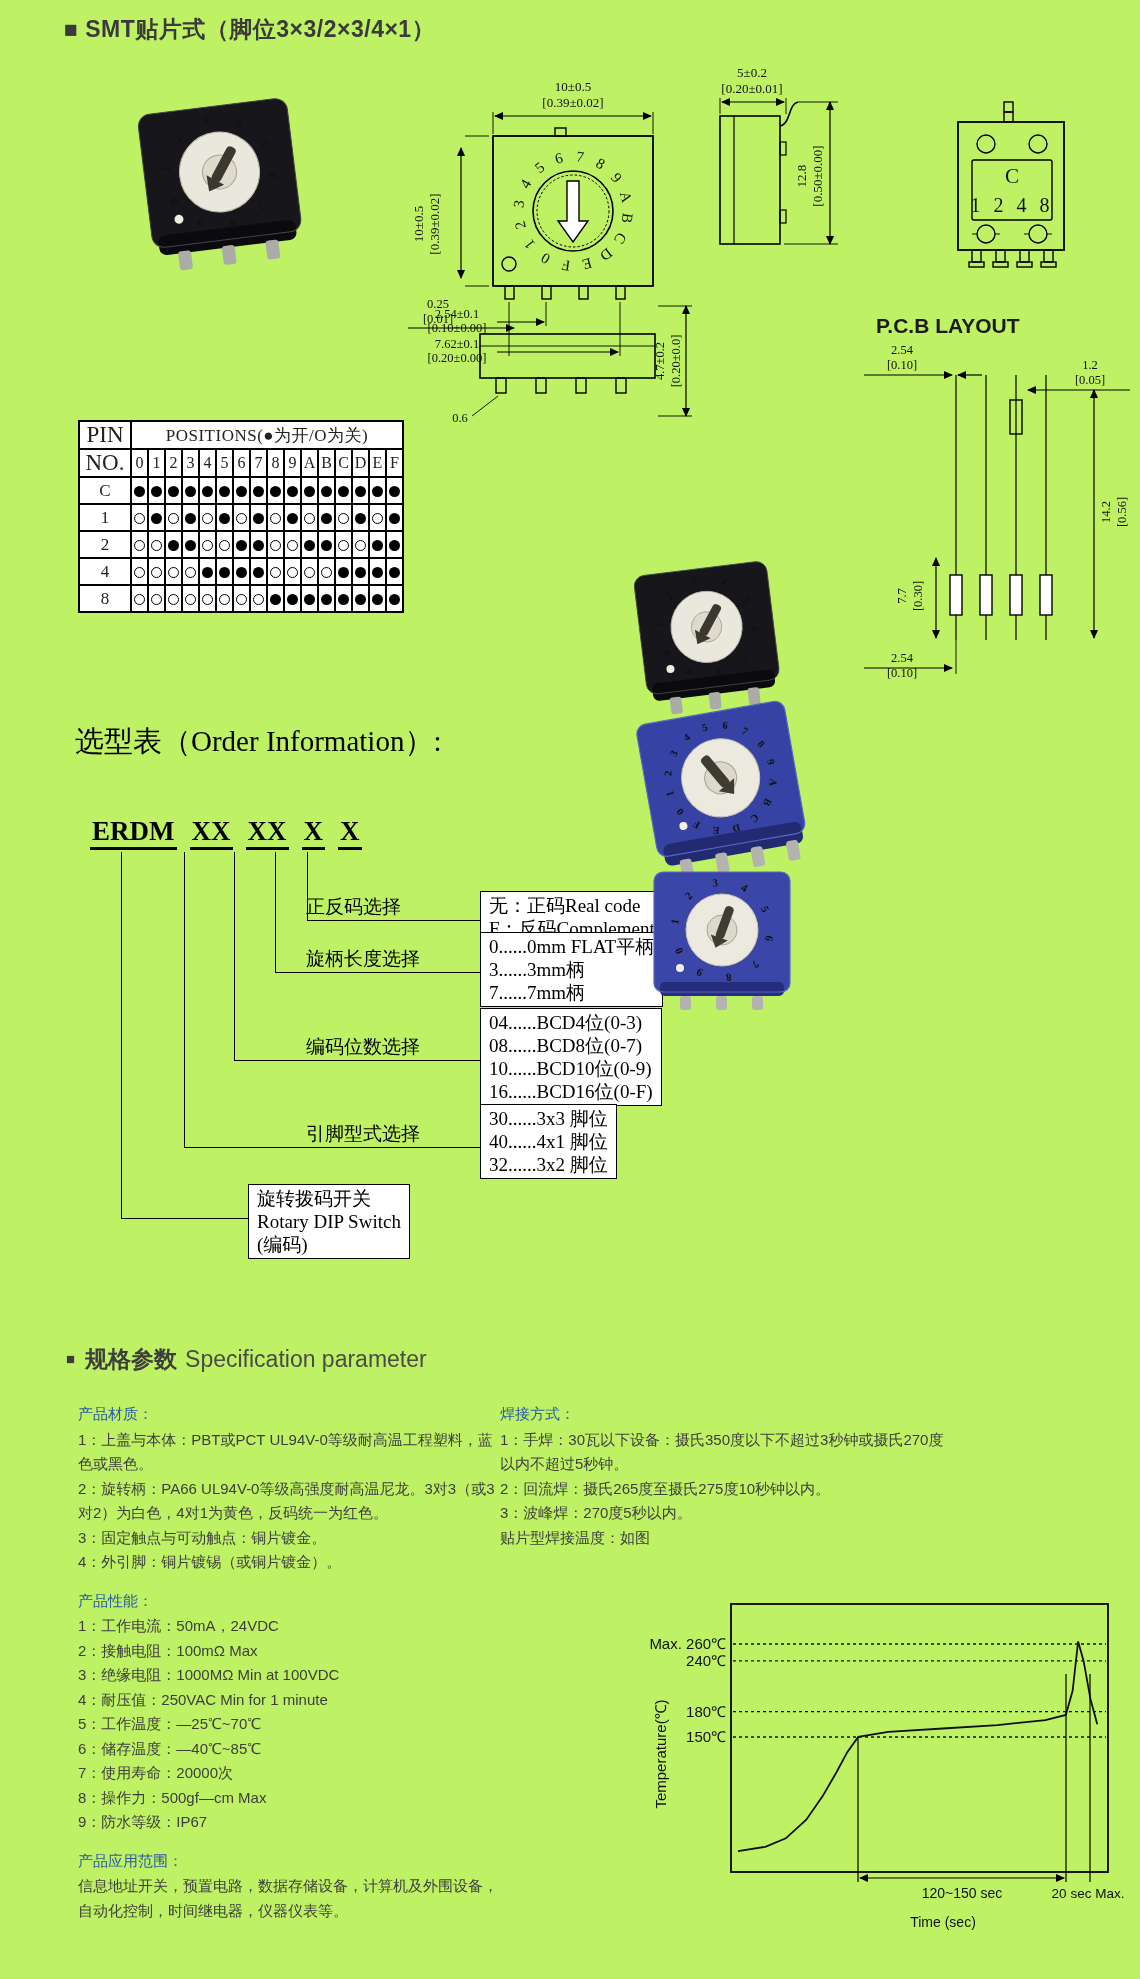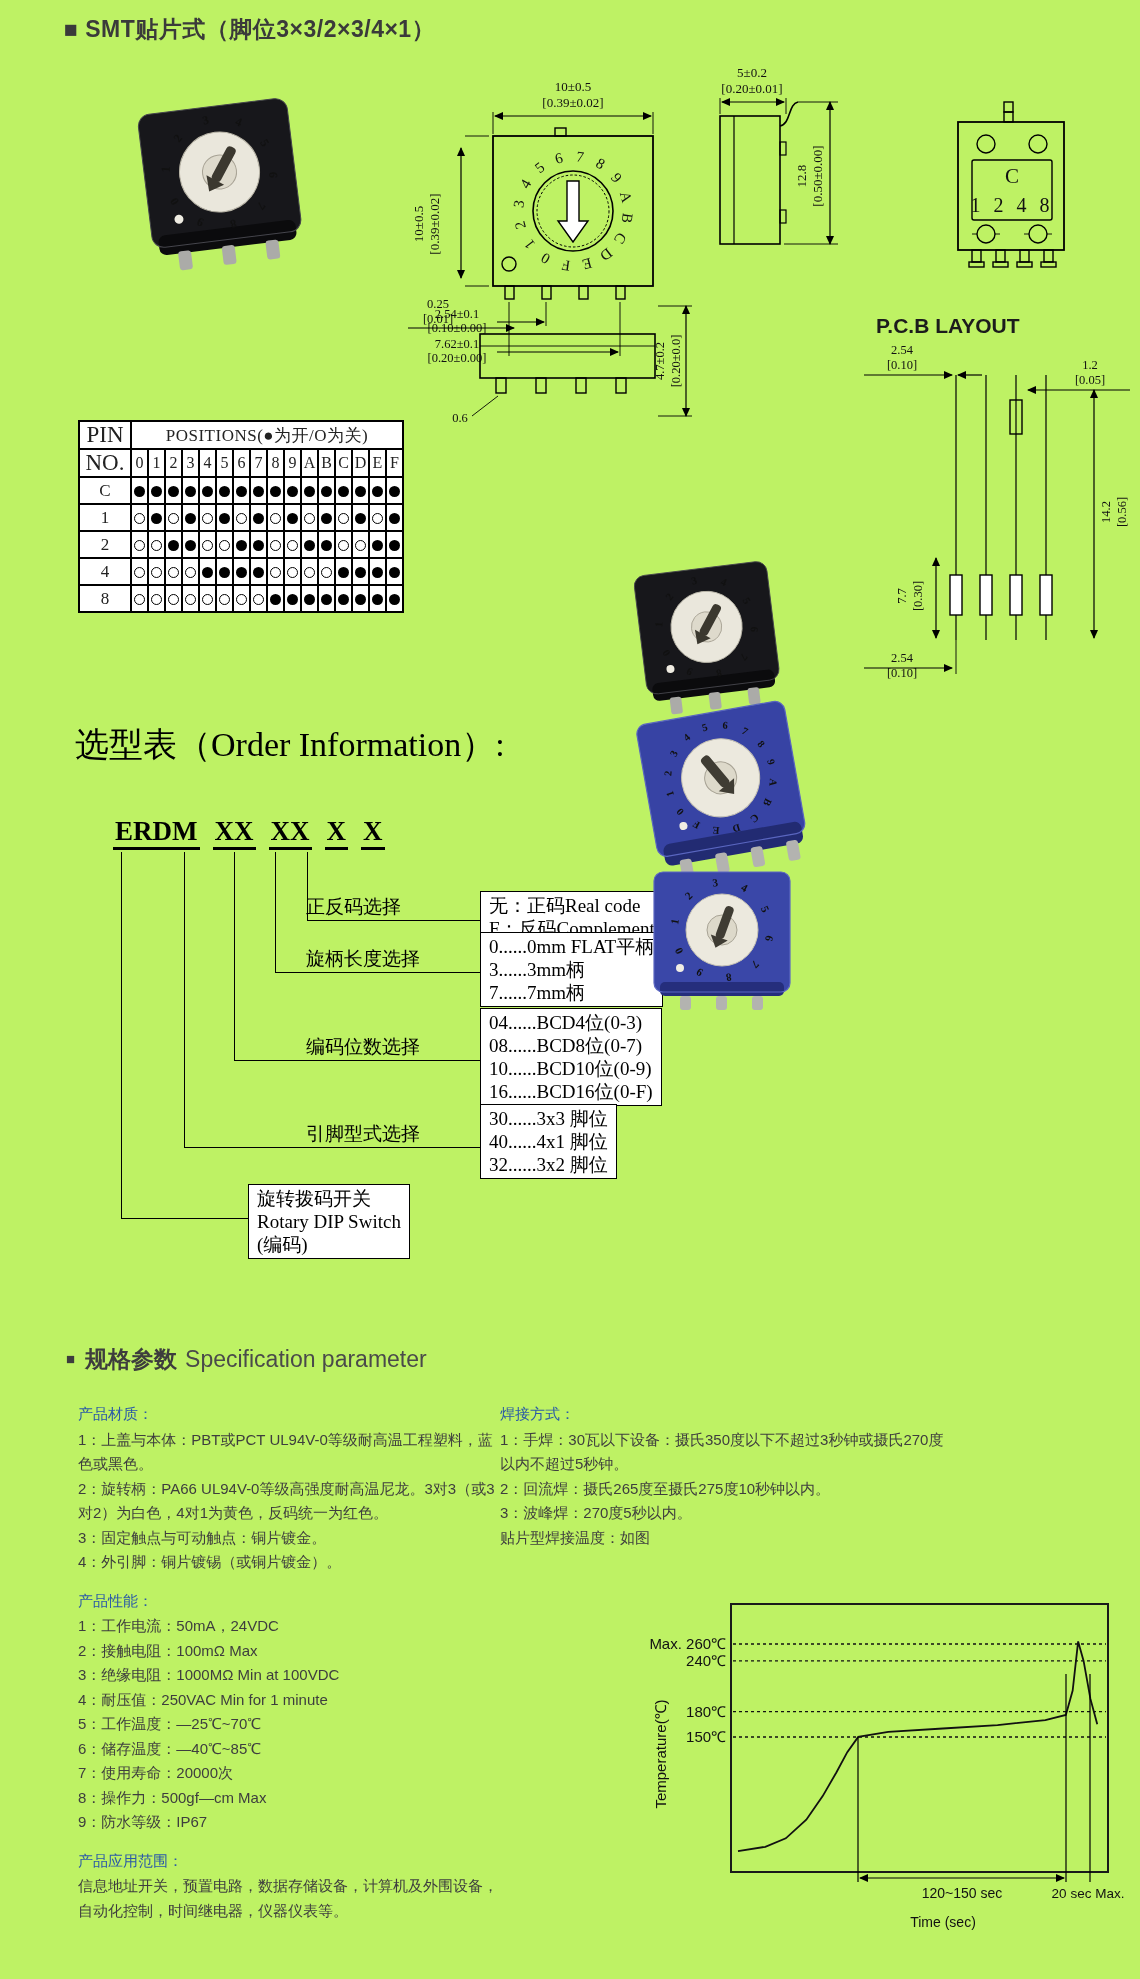--- a/index.html
+++ b/index.html
@@ -2,21 +2,21 @@
 <html><head>
 <meta charset="utf-8">
 <style>
   html,body{margin:0;padding:0;background:#fff;}
   .page{position:relative;width:1140px;height:1979px;background:#bef264;overflow:hidden;
         font-family:"Liberation Sans",sans-serif;color:#222;text-decoration:underline;}
   .abs{position:absolute;}
   
   .smt-title{position:absolute;left:64px;top:14px;font-size:23px;font-weight:bold;color:#3a3a3a;letter-spacing:0.5px;}
   .pcb-title{position:absolute;left:876px;top:314px;font-size:21px;font-weight:bold;color:#1c1c1c;font-family:"Liberation Sans",sans-serif;}
-  .order-heading{position:absolute;left:75px;top:722px;font-size:34px;color:#000;font-family:"Liberation Serif",serif;}
+  .order-heading{position:absolute;left:75px;top:722px;font-size:29px;color:#000;font-family:"Liberation Serif",serif;}
   .spec-heading{position:absolute;left:66px;top:1344px;font-size:23px;color:#3d3d3d;}
   .spec-heading .bullet{font-size:15px;vertical-align:3px;margin-right:10px;}
   .spec-heading .cn{font-weight:bold;margin-right:8px;}
   .spec-heading .en{color:#4a4a4a;}
   
   .spec-col{position:absolute;font-size:15px;line-height:24.5px;color:#3e3e3e;}
   .spec-title{color:#2b5aa7;margin-bottom:1px;}
   .spec-title.mt{margin-top:14px;}
   .spec-item{color:#3e3e3e;}
   
@@ -24,21 +24,21 @@
        font-family:"Liberation Serif",serif;background:#fff;}
   #positions-table td{border:2px solid #000;text-align:center;padding:0;}
   #positions-table td.pin-h{width:50px;font-size:23px;height:21px;}
   #positions-table td.pos-h{font-size:17px;letter-spacing:0.5px;padding:0 4px;}
   #positions-table td.col-h{width:15px;font-size:16px;height:21px;}
   #positions-table td.pin-c{font-size:17px;height:25px;}
   .dot-on{display:inline-block;width:11px;height:11px;border-radius:50%;background:#000;vertical-align:middle;}
   .dot-off{display:inline-block;width:9px;height:9px;border-radius:50%;border:1.7px solid #000;background:#fff;vertical-align:middle;}
   
   #order-code{position:absolute;left:90px;top:816px;display:flex;gap:13px;
-      font-family:"Liberation Serif",serif;font-weight:bold;font-size:27px;color:#000;margin-left:23px;}
+      font-family:"Liberation Serif",serif;font-weight:bold;font-size:27px;color:#000;}
   #order-code span{border-bottom:3px solid #000;padding:0 2px;line-height:1.15;}
   .vline{position:absolute;width:0;border-left:1.5px solid #000;}
   .hline{position:absolute;height:0;border-top:1.5px solid #000;}
   .tree-label{position:absolute;font-family:"Liberation Serif",serif;font-size:19px;color:#000;
       white-space:nowrap;}
   .tree-box{position:absolute;border:1.5px solid #000;background:#fff;padding:2px 8px;
       font-family:"Liberation Serif",serif;font-size:19px;line-height:23px;color:#000;white-space:nowrap;}
   
   svg text{font-family:"Liberation Serif",serif;fill:#111;}
   svg .sans{font-family:"Liberation Sans",sans-serif;}

